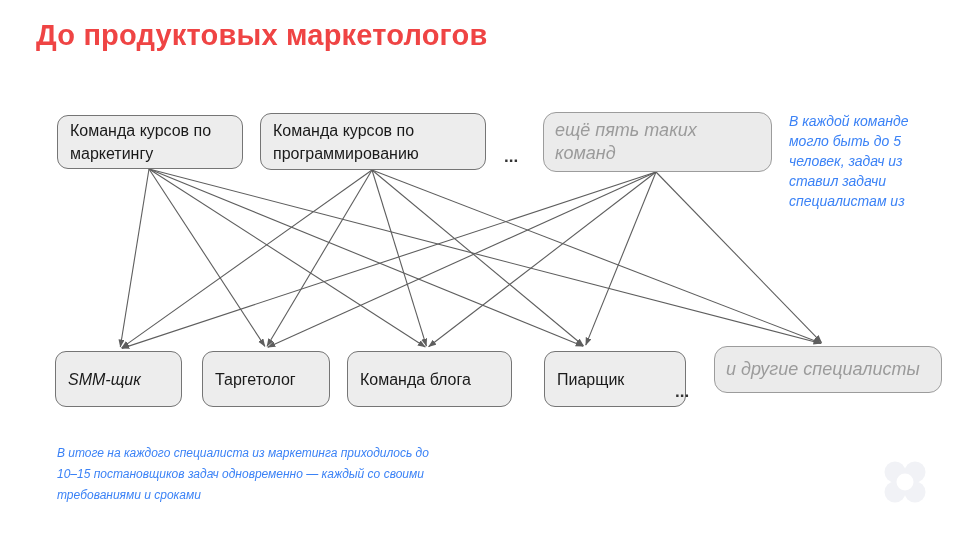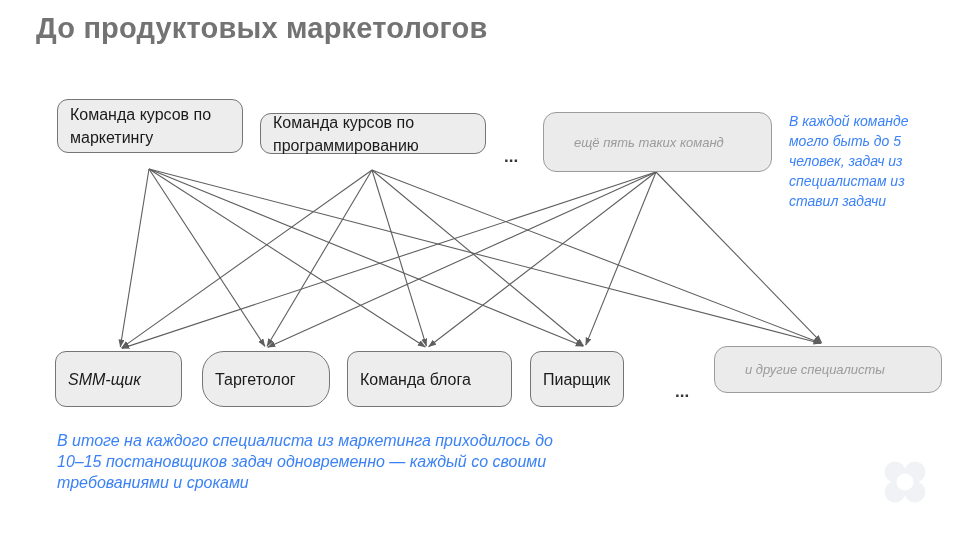--- a/index.html
+++ b/index.html
@@ -1,43 +1,43 @@
 <!DOCTYPE html>
 <html><head>
 <meta charset="utf-8">
 <style>
   html,body{margin:0;padding:0;background:#fff;}
   .slide{
     position:relative;width:960px;height:540px;background:#ffffff;overflow:hidden;
     font-family:"Liberation Sans", sans-serif;
   }
   .title{
-    position:absolute;left:36px;top:12px;
+    position:absolute;left:36px;top:19px;
     font-size:29px;font-weight:bold;letter-spacing:.2px;
-    color:#737373;
+    color:#ef4444;
   }
   .box{
     position:absolute;box-sizing:border-box;
     background:#EDEDED;border:1.5px solid #757575;border-radius:11px;
     display:flex;align-items:center;
     padding:6px 12px;
     font-size:16px;line-height:23px;color:#1a1a1a;
   }
   .box.muted{
     background:#EBEBEB;border-color:#9C9C9C;border-radius:13px;
-    color:#9B9B9B;font-style:italic;padding-left:30px;font-size:13px;
+    color:#9B9B9B;font-style:italic;padding-left:11px;font-size:18px;
   }
   .ellipsis{
     position:absolute;font-size:17px;font-weight:bold;color:#333;
   }
   .note{
     position:absolute;font-style:italic;color:#3b82f6;
     font-size:14px;line-height:20px;
   }
-  .footer-note{font-size:16px;line-height:21px;}
+  .footer-note{font-size:12px;line-height:21px;margin-top:13px;}
   svg.edges{position:absolute;left:0;top:0;pointer-events:none;}
   .logo{position:absolute;left:884px;top:461px;width:42px;height:42px;}
 </style>
 </head>
 <body>
 
 <div class="slide">
 
   <svg class="edges" width="960" height="540">
     <defs>
@@ -59,49 +59,49 @@
         <line x1="656" y1="172" x2="121.89913072968727" y2="348.37286168068164" marker-end="url(#ah)"></line>
         <line x1="656" y1="172" x2="267.82296737024876" y2="347.1773275457339" marker-end="url(#ah)"></line>
         <line x1="656" y1="172" x2="428.58576268657345" y2="346.7812478915418" marker-end="url(#ah)"></line>
         <line x1="656" y1="172" x2="585.7519018298962" y2="345.1467208418053" marker-end="url(#ah)"></line>
         <line x1="656" y1="172" x2="821.6067965757567" y2="342.5650838983841" marker-end="url(#ah)"></line>
       </g>
   </svg>
 
   <div class="title">До продуктовых маркетологов</div>
 
-  <div class="box" style="left:57px;top:99px;width:186px;height:54px;">
+  <div class="box" style="left:57px;top:115px;width:186px;height:54px;">
     <span>Команда курсов по маркетингу</span>
   </div>
-  <div class="box" style="left:260px;top:113px;width:226px;height:41px;">
+  <div class="box" style="left:260px;top:113px;width:226px;height:57px;">
     <span>Команда курсов по программированию</span>
   </div>
   <div class="ellipsis" style="left:504px;top:147px;">...</div>
   <div class="box muted" style="left:543px;top:112px;width:229px;height:60px;">
     <span>ещё пять таких команд</span>
   </div>
 
   <div class="note" style="left:789px;top:111px;width:170px;">
     <div>В каждой команде</div>
     <div>могло быть до 5</div>
     <div>человек, задач из</div>
+    <div>ставил задачи</div>
     <div>специалистам из</div>
-    <div>ставил задачи</div>
   </div>
 
   <div class="box" style="left:55px;top:351px;width:127px;height:56px;font-style:italic;">
     <span>SMM-щик</span>
   </div>
-  <div class="box" style="left:202px;top:351px;width:128px;height:56px;border-radius:22px;">
+  <div class="box" style="left:202px;top:351px;width:128px;height:56px;">
     <span>Таргетолог</span>
   </div>
   <div class="box" style="left:347px;top:351px;width:165px;height:56px;">
     <span>Команда блога</span>
   </div>
-  <div class="box" style="left:530px;top:351px;width:94px;height:56px;">
+  <div class="box" style="left:544px;top:351px;width:142px;height:56px;">
     <span>Пиарщик</span>
   </div>
   <div class="ellipsis" style="left:675px;top:382px;">...</div>
   <div class="box muted" style="left:714px;top:346px;width:228px;height:47px;">
     <span>и другие специалисты</span>
   </div>
 
   <div class="note footer-note" style="left:57px;top:430px;width:540px;">
     <div>В итоге на каждого специалиста из маркетинга приходилось до</div>
     <div>10–15 постановщиков задач одновременно — каждый со своими</div>

